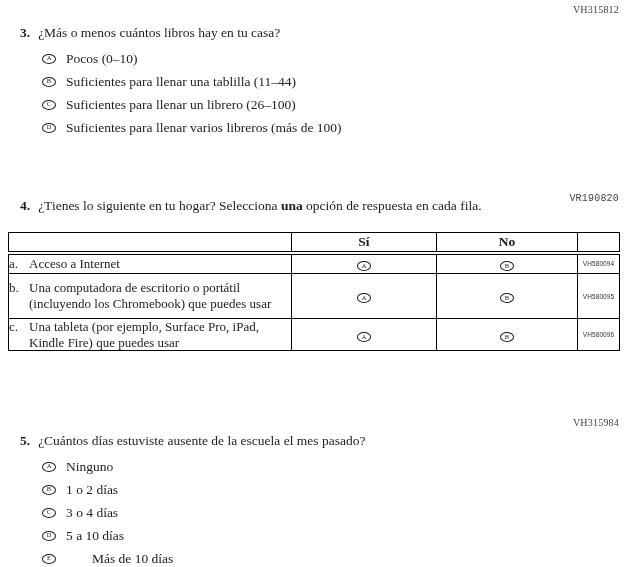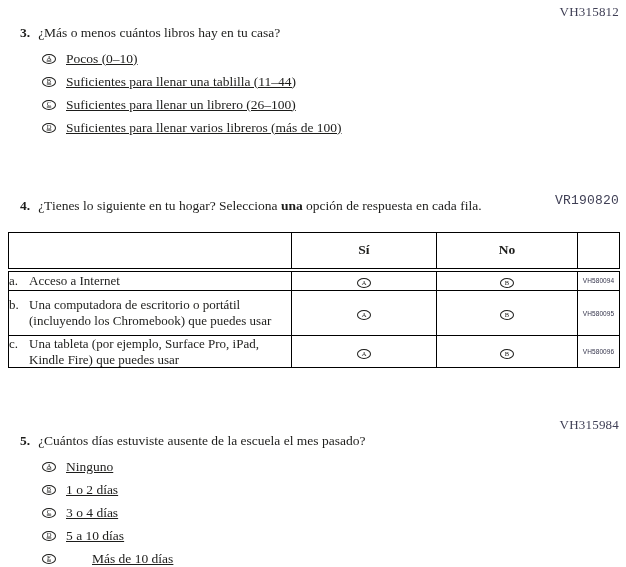--- a/index.html
+++ b/index.html
@@ -9,42 +9,41 @@
     width: 626px;
     height: 567px;
     background: #ffffff;
     font-family: "Liberation Serif", serif;
     color: #1d1d1b;
     overflow: hidden;
   }
   .item-code {
     position: absolute;
     right: 7px;
-    font-size: 13px;
+    font-size: 10px;
     letter-spacing: 0.2px;
     color: #3f3f55;
   }
   .q-line {
     position: absolute;
     left: 20px;
     display: flex;
     gap: 8px;
     font-size: 13.5px;
     white-space: nowrap;
   }
   .q-num { font-weight: bold; }
   .q-bold { font-weight: bold; }
   .option {
     position: absolute;
     left: 42px;
     display: flex;
     align-items: center;
     gap: 10px;
     height: 15px;
-    text-decoration: underline;
   }
   .bubble {
     display: inline-flex;
     width: 14px;
     height: 10px;
     border: 1px solid #1d1d1b;
     border-radius: 50%;
     align-items: center;
     justify-content: center;
     flex-shrink: 0;
@@ -67,21 +66,21 @@
     width: 611px;
     border-collapse: collapse;
     table-layout: fixed;
     font-size: 13px;
   }
   table.grid th, table.grid td {
     border: 1.5px solid #000000;
     padding: 0;
   }
   table.grid thead th {
-    height: 37px;
+    height: 20px;
     font-size: 13.5px;
     font-weight: bold;
     text-align: center;
     border-bottom: 4px double #000000;
   }
   td.item-cell { padding: 2px 4px 2px 5px; vertical-align: middle; }
   .item-flex { display: flex; gap: 6px; line-height: 1.2; }
   .item-letter { flex: 0 0 14px; }
   .item-text { flex: 1; }
   td.bubble-cell { text-align: center; vertical-align: middle; }

